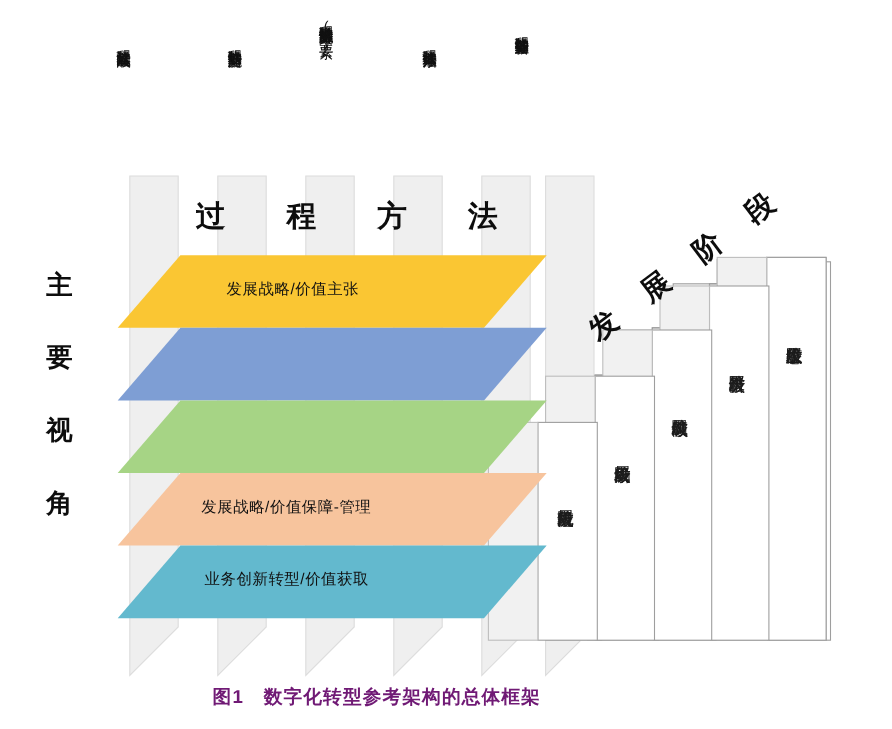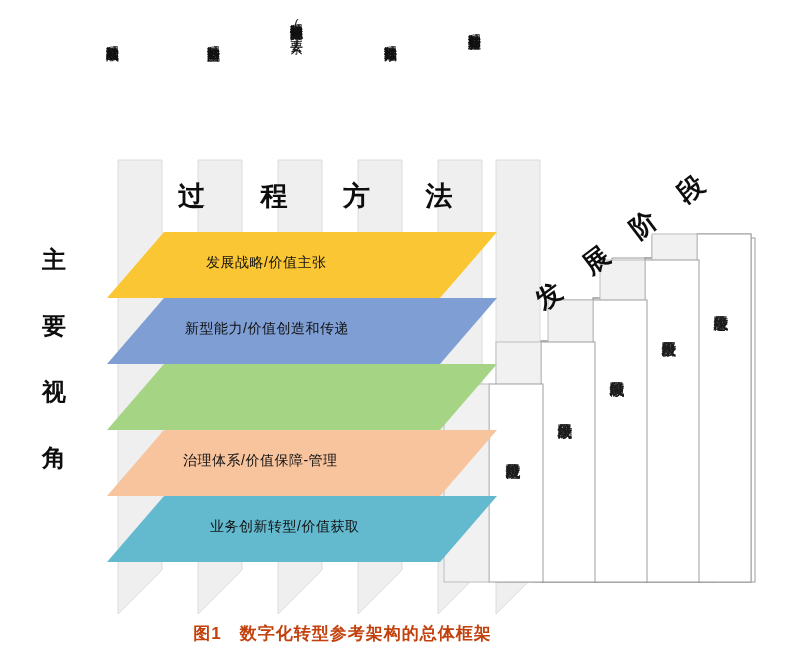--- a/index.html
+++ b/index.html
@@ -89,21 +89,21 @@
     letter-spacing:0px;
   }
 
   
   #caption{
     position:absolute;
     left:0;top:622px;width:685px;
     text-align:center;
     font-size:17px;
     font-weight:bold;
-    color:#c2410c;
+    color:#701a75;
     letter-spacing:1px;
   }
   #caption .cap-sp{display:inline-block;width:18px;}
 </style>
 </head>
 <body>
 
 <div id="stage">
 
   <svg id="art" viewBox="0 0 811 663">
@@ -274,23 +274,22 @@
   <div id="process-method-title">过 程 方 法</div>
 
   <div id="main-perspective">
     <span>主</span>
     <span>要</span>
     <span>视</span>
     <span>角</span>
   </div>
 
   <div class="layer-text" style="left:206px;top:254px;">发展战略/价值主张</div>
-  <div class="layer-text" style="left:185px;top:320px;">新型能力/价值创造和传递</div>
-  <div class="layer-text" style="left:183px;top:452px;">治理体系/价值保障-管理</div>
-  <div class="layer-text" style="left:186px;top:518px;margin-left:24px;">业务创新转型/价值获取</div>
+  <div class="layer-text" style="left:183px;top:452px;">发展战略/价值保障-管理</div>
+  <div class="layer-text" style="left:186px;top:518px;">业务创新转型/价值获取</div>
 
   <div id="dev-stage-label">发 展 阶 段</div>
 
   <div class="stage-label" style="left:505px;top:452px;">规范级发展阶段</div>
   <div class="stage-label" style="left:557px;top:412px;">场景级发展阶段</div>
   <div class="stage-label" style="left:609px;top:370px;">领域级发展阶段</div>
   <div class="stage-label" style="left:661px;top:330px;">平台级发展阶段</div>
   <div class="stage-label" style="left:713px;top:304px;">生态级发展阶段</div>
 
   <div id="caption">

